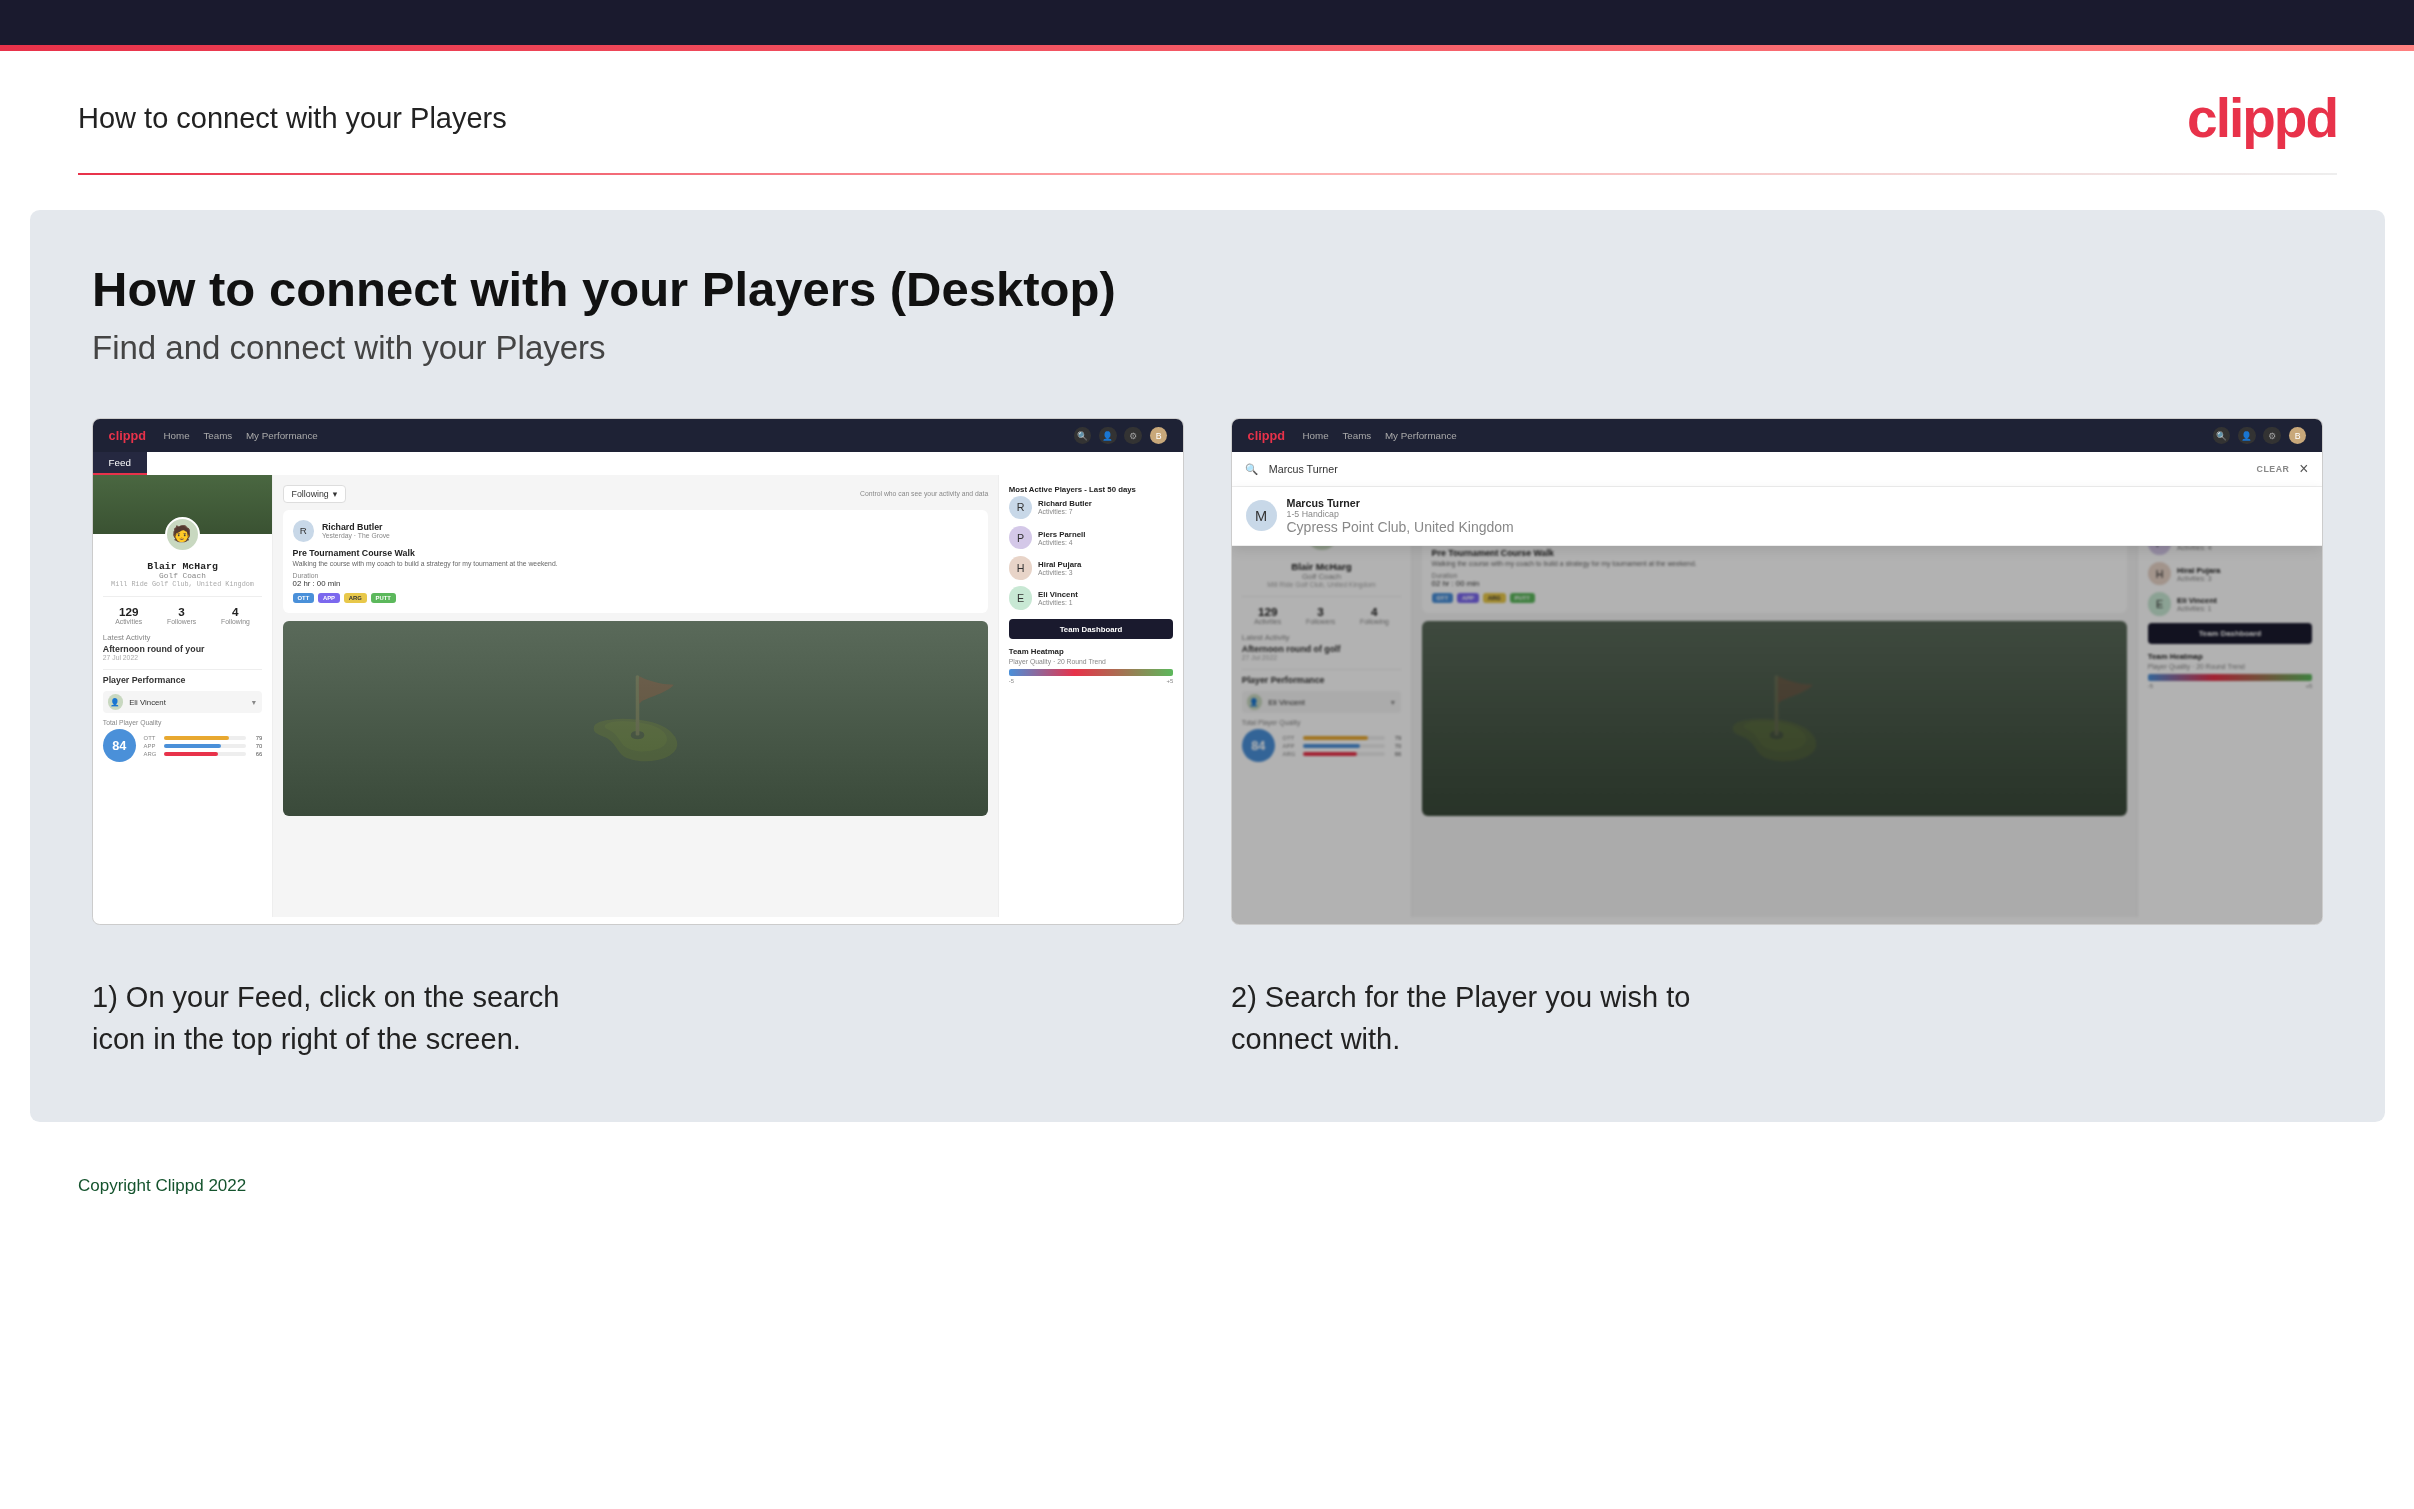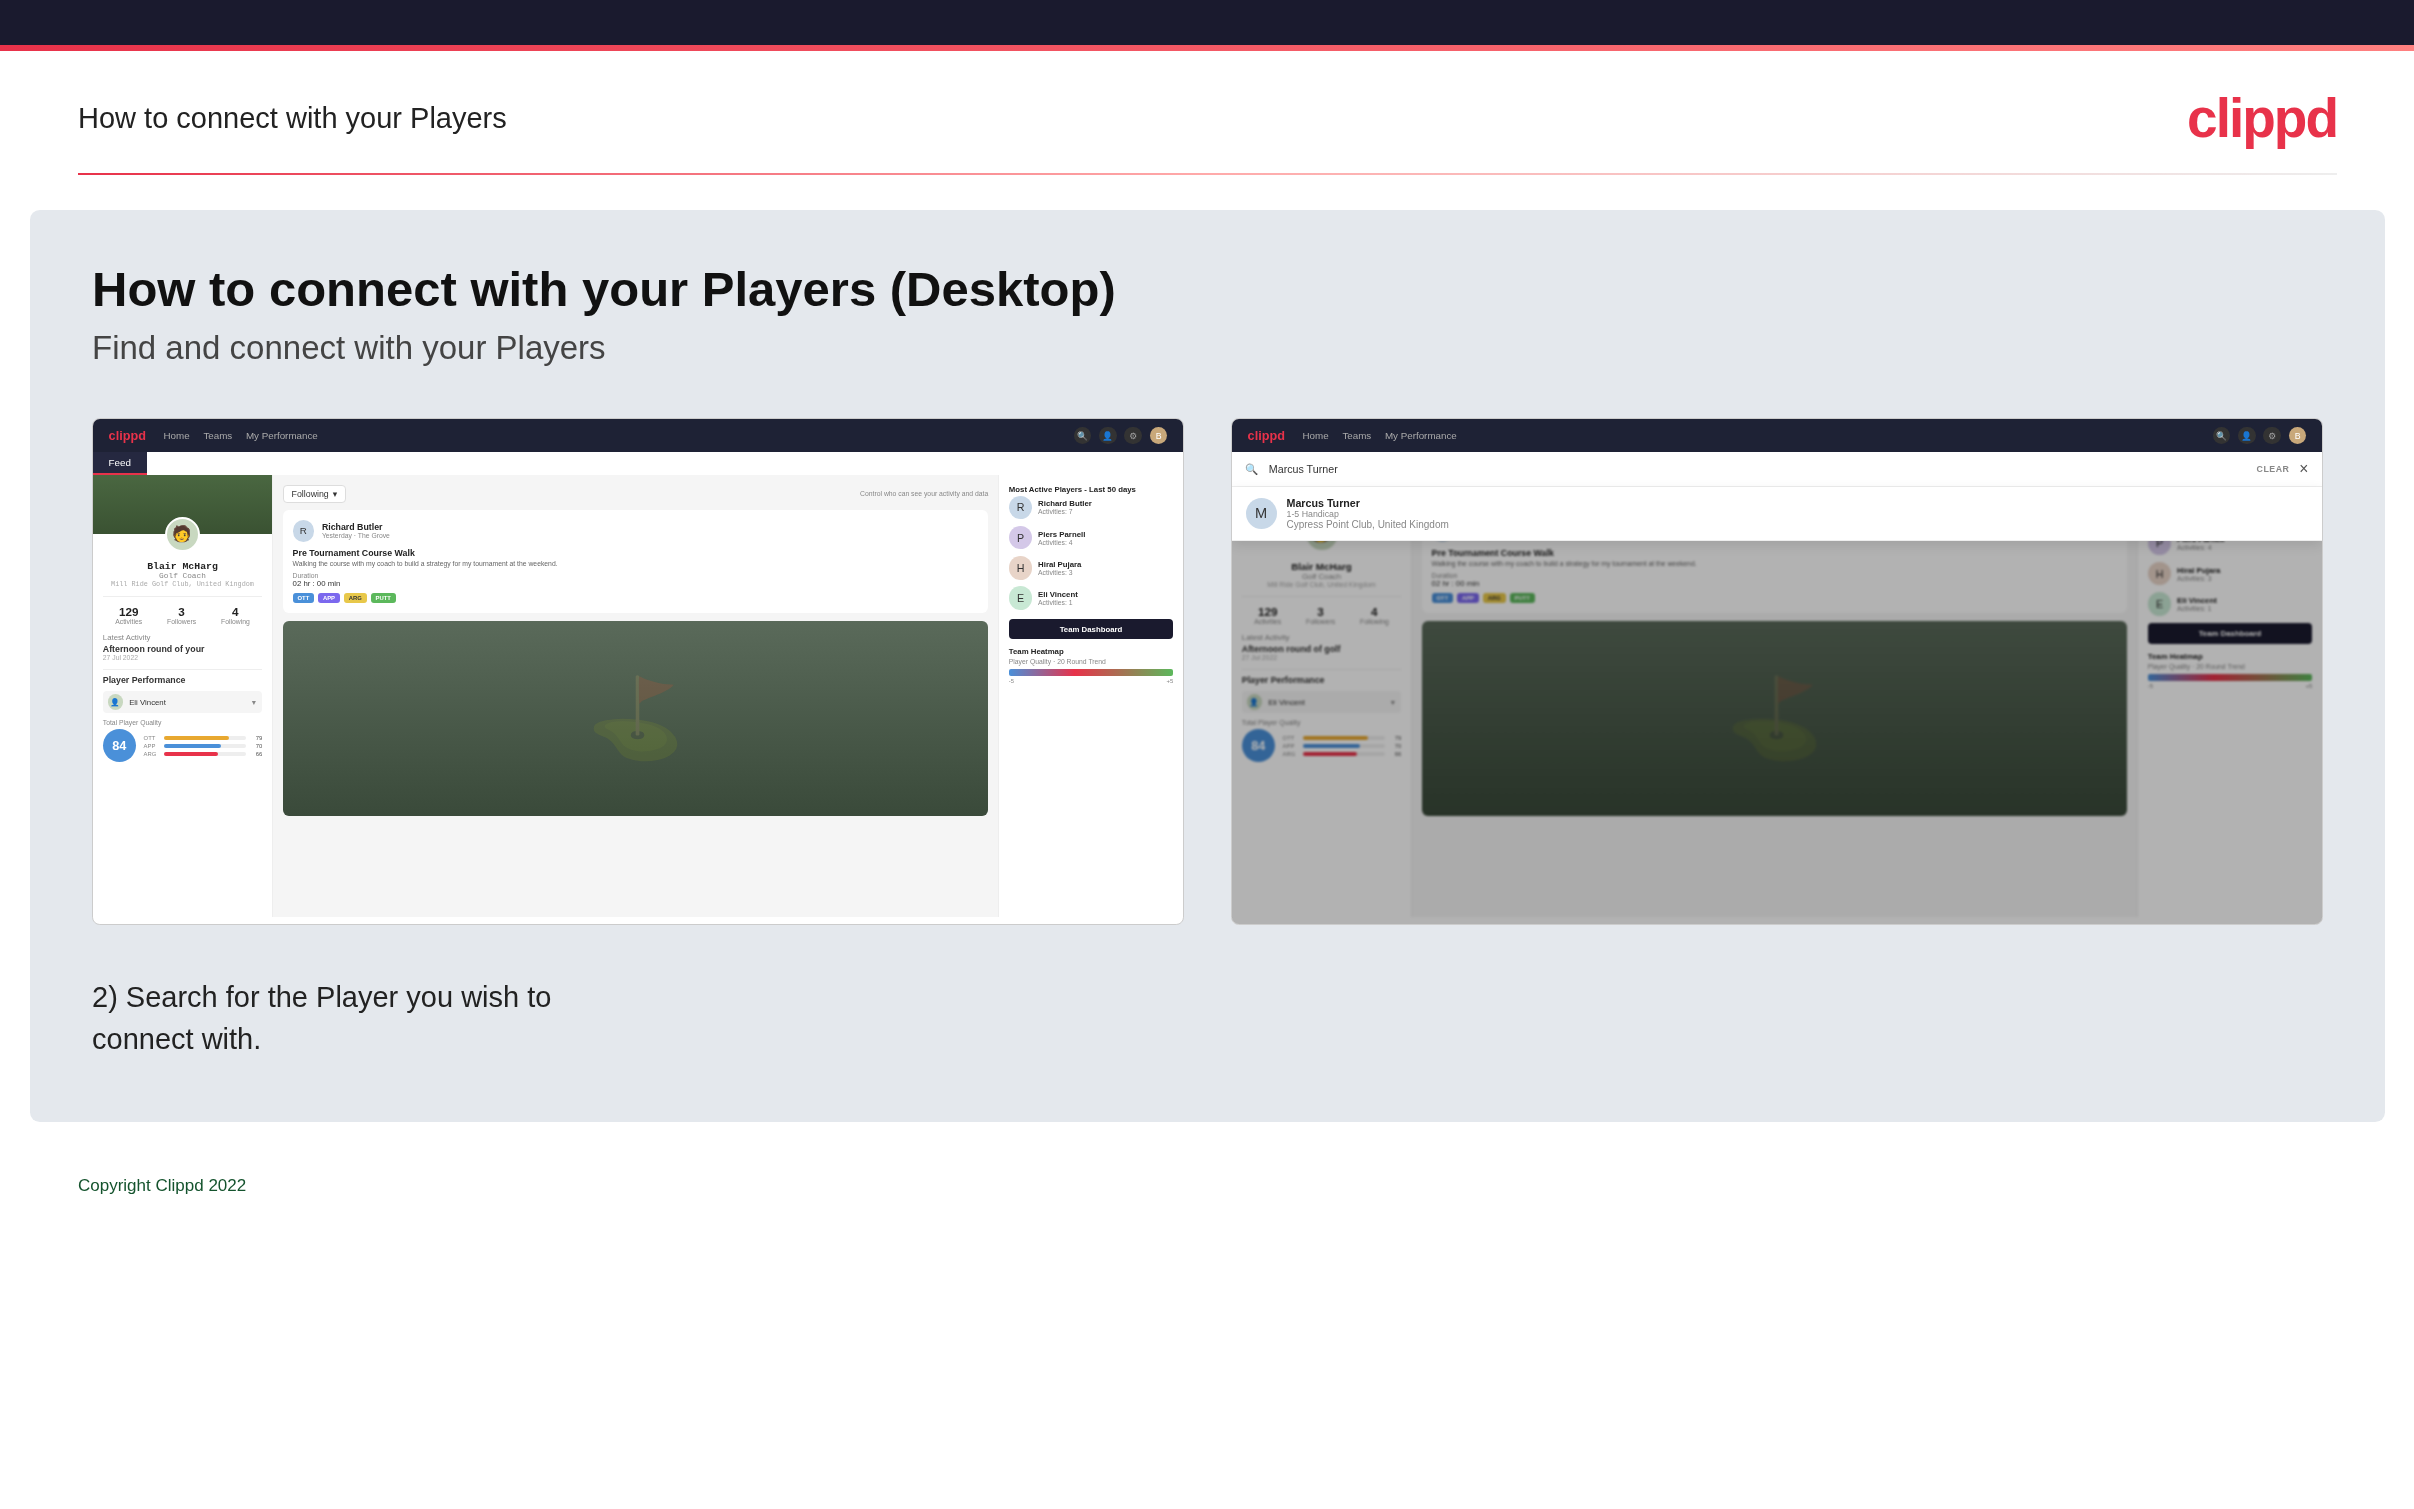--- a/index.html
+++ b/index.html
@@ -216,21 +216,21 @@
           <span style="color: #888; font-size: 10.7px;">🔍</span>
           <span style="flex: 1; font-size: 10.7px; color: #333;">Marcus Turner</span>
           <span style="font-size: 8.8px; color: #888; font-weight: 700; letter-spacing: 0.5px; cursor: pointer;">CLEAR</span>
           <span style="font-size: 15.6px; color: #555; cursor: pointer;">×</span>
         </div>
         <div style="background: #fff; padding: 9.8px 13.7px; display: flex; align-items: center; gap: 9.8px; border-bottom: 1px solid #eee; box-shadow: 0 3.9px 11.7px rgba(0,0,0,0.1);">
           <div style="width: 31px; height: 31px; border-radius: 50%; background: #c8d8e8; display: flex; align-items: center; justify-content: center; font-size: 14.6px; flex-shrink: 0;">M</div>
           <div>
             <div style="font-size: 10.7px; font-weight: 700; color: #222;">Marcus Turner</div>
             <div style="font-size: 8.8px; color: #888;">1-5 Handicap</div>
-            <div style="font-size: 10px; color: #888;">Cypress Point Club, United Kingdom</div>
+            <div style="font-size: 14px; color: #888;">Cypress Point Club, United Kingdom</div>
           </div>
         </div>
       </div>
 
       
       <div style="position: absolute; top: 33px; left: 0; right: 0; bottom: 0; background: rgba(0,0,0,0.3); z-index: 10;"></div>
 
       
       <div style="background: #252840; padding: 4.9px 15.6px; border-bottom: 2px solid #e8324a; display: inline-block; color: #fff; font-size: 9.8px; position: relative; z-index: 1;">Feed</div>
 
@@ -365,20 +365,24 @@
             <span style="font-size: 5.9px; color: #888;">+5</span>
           </div>
         </div>
       </div>
     </div>
 
   </div>
 
   <div style="display: flex; gap: 47px;">
     <div style="flex: 1; padding: 11.7px 0 0 0;">
+      <div style="font-size: 29px; color: #222; line-height: 1.45; white-space: pre-line;">1) On your Feed, click on the search
+icon in the top right of the screen.</div>
+    </div>
+    <div style="flex: 1; padding: 11.7px 0 0 0;">
       <div style="font-size: 29px; color: #222; line-height: 1.45; white-space: pre-line;">2) Search for the Player you wish to
 connect with.</div>
     </div>
   </div>
 
 </div>
 
 <div style="padding: 19.5px 78px; font-size: 17px; color: #14532d;">
   <span>Copyright Clippd 2022</span>
 </div>

